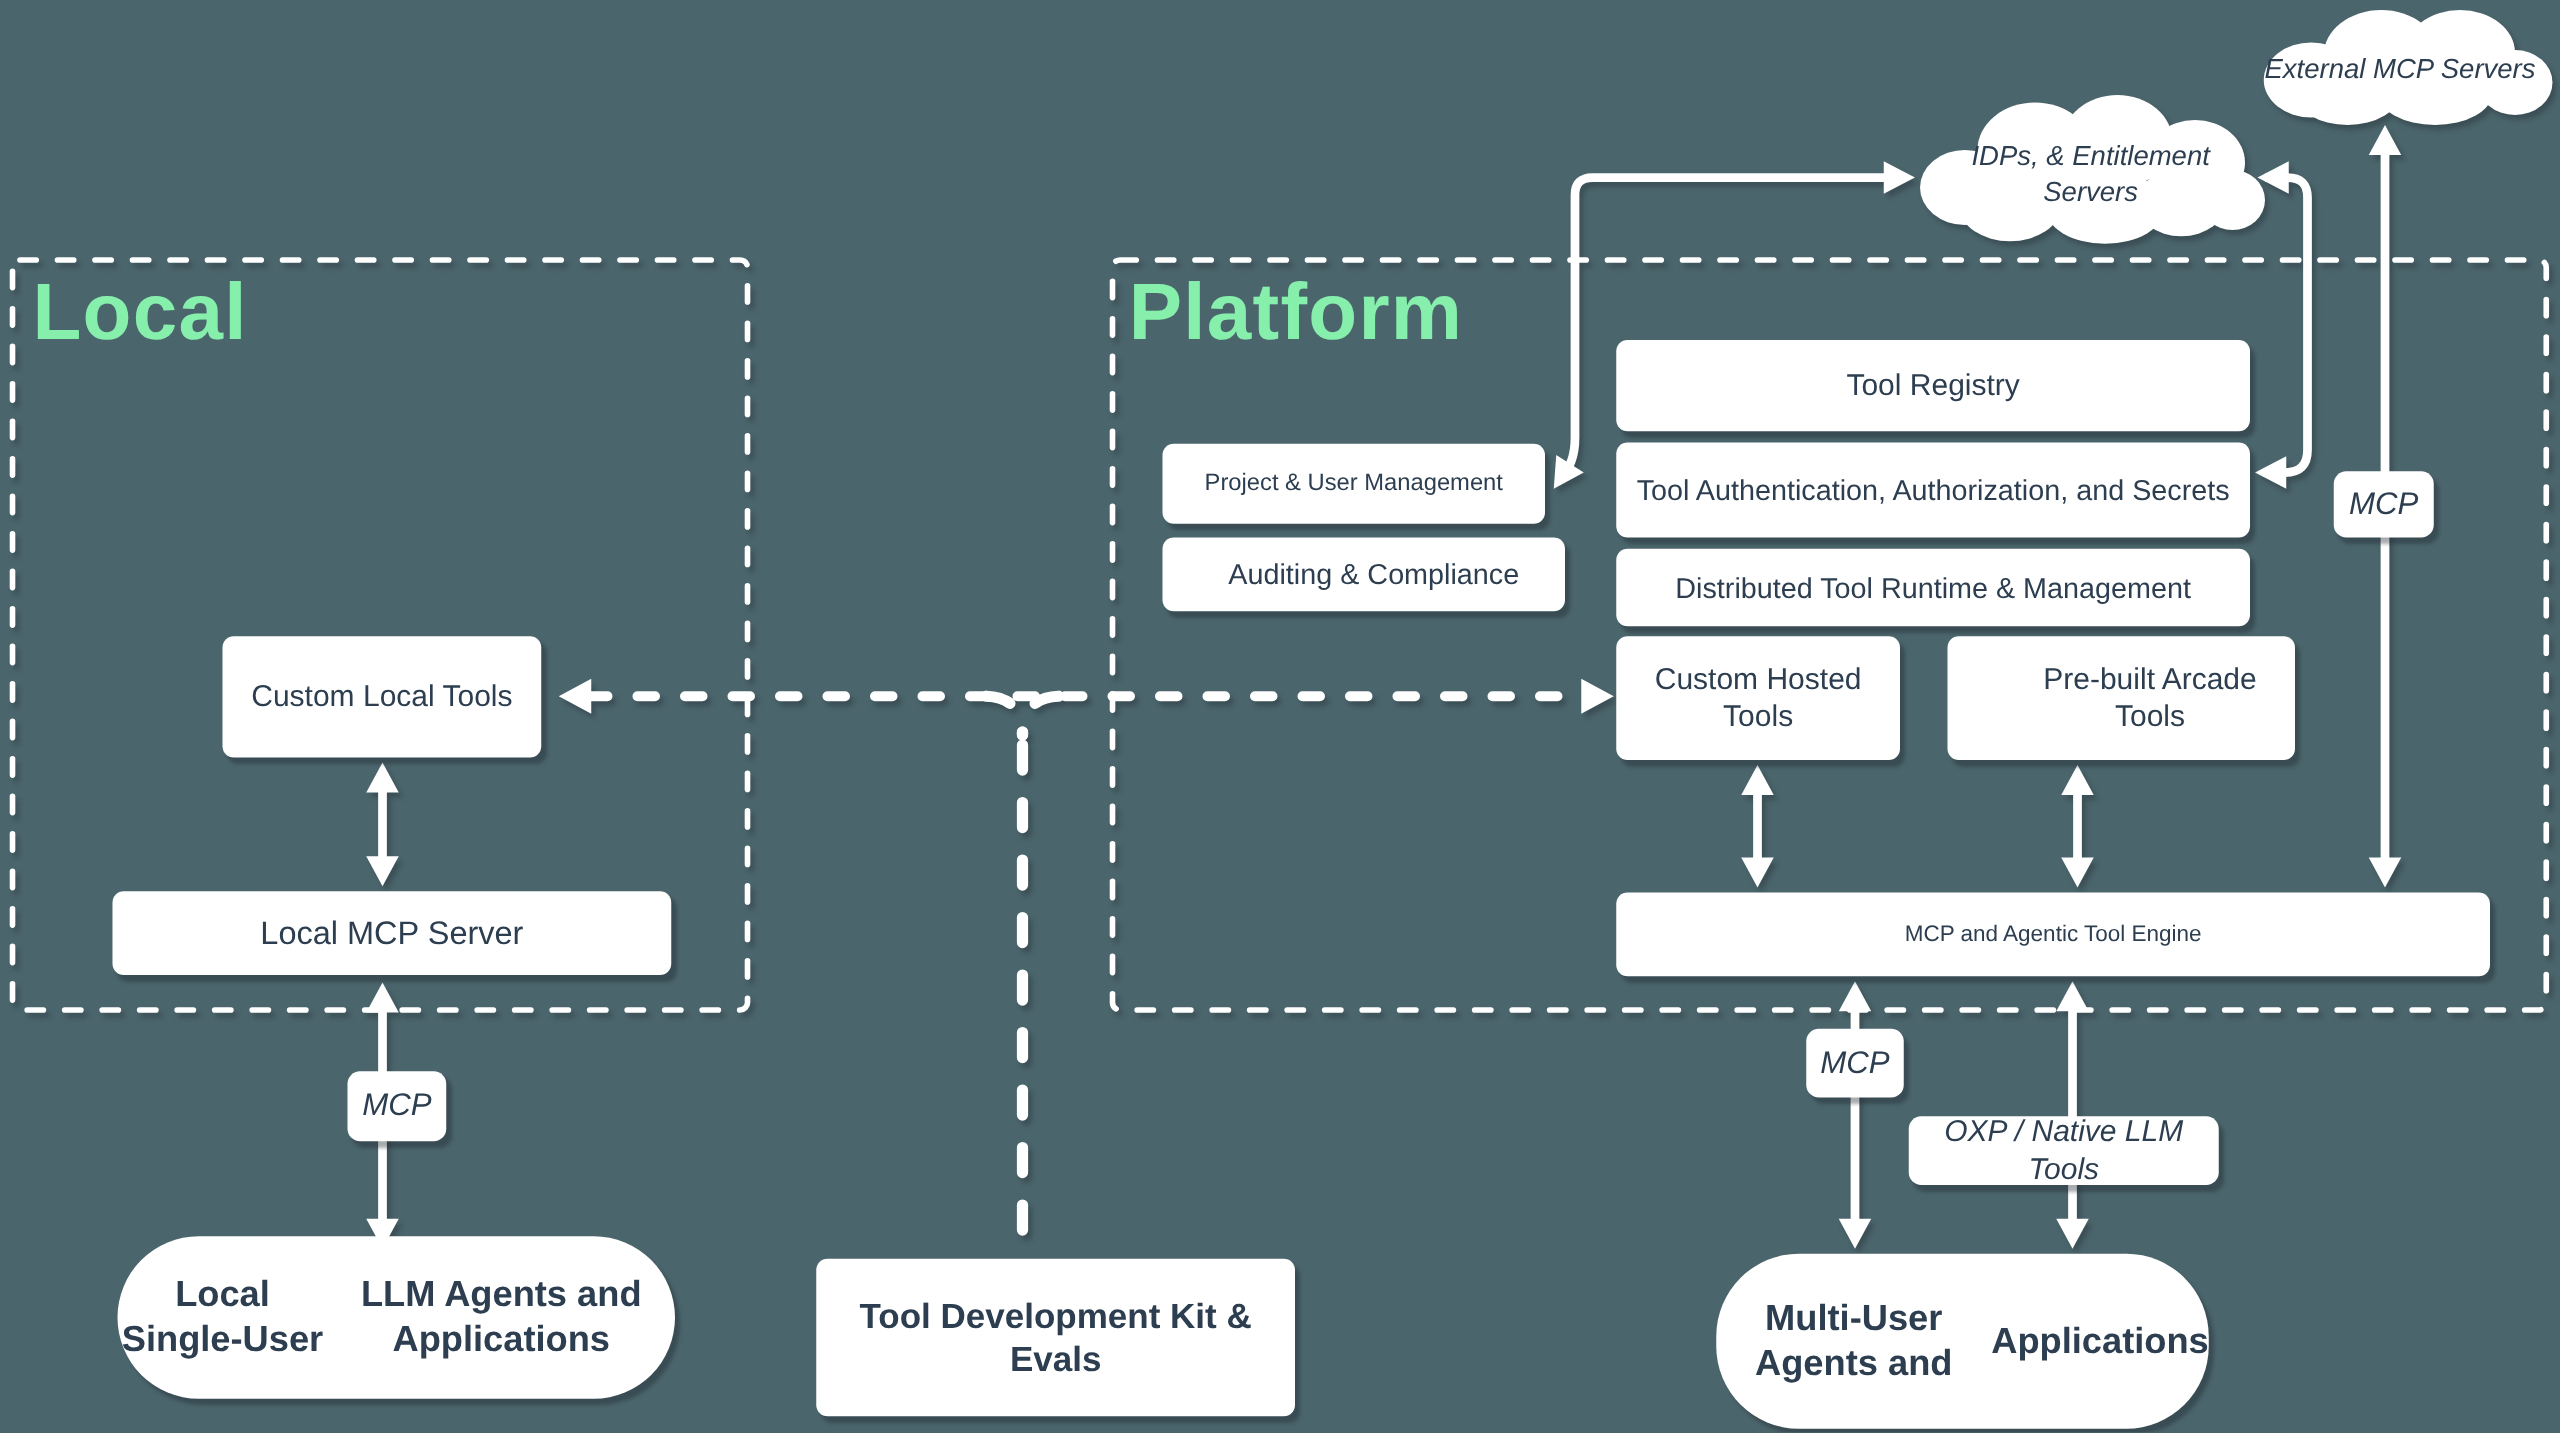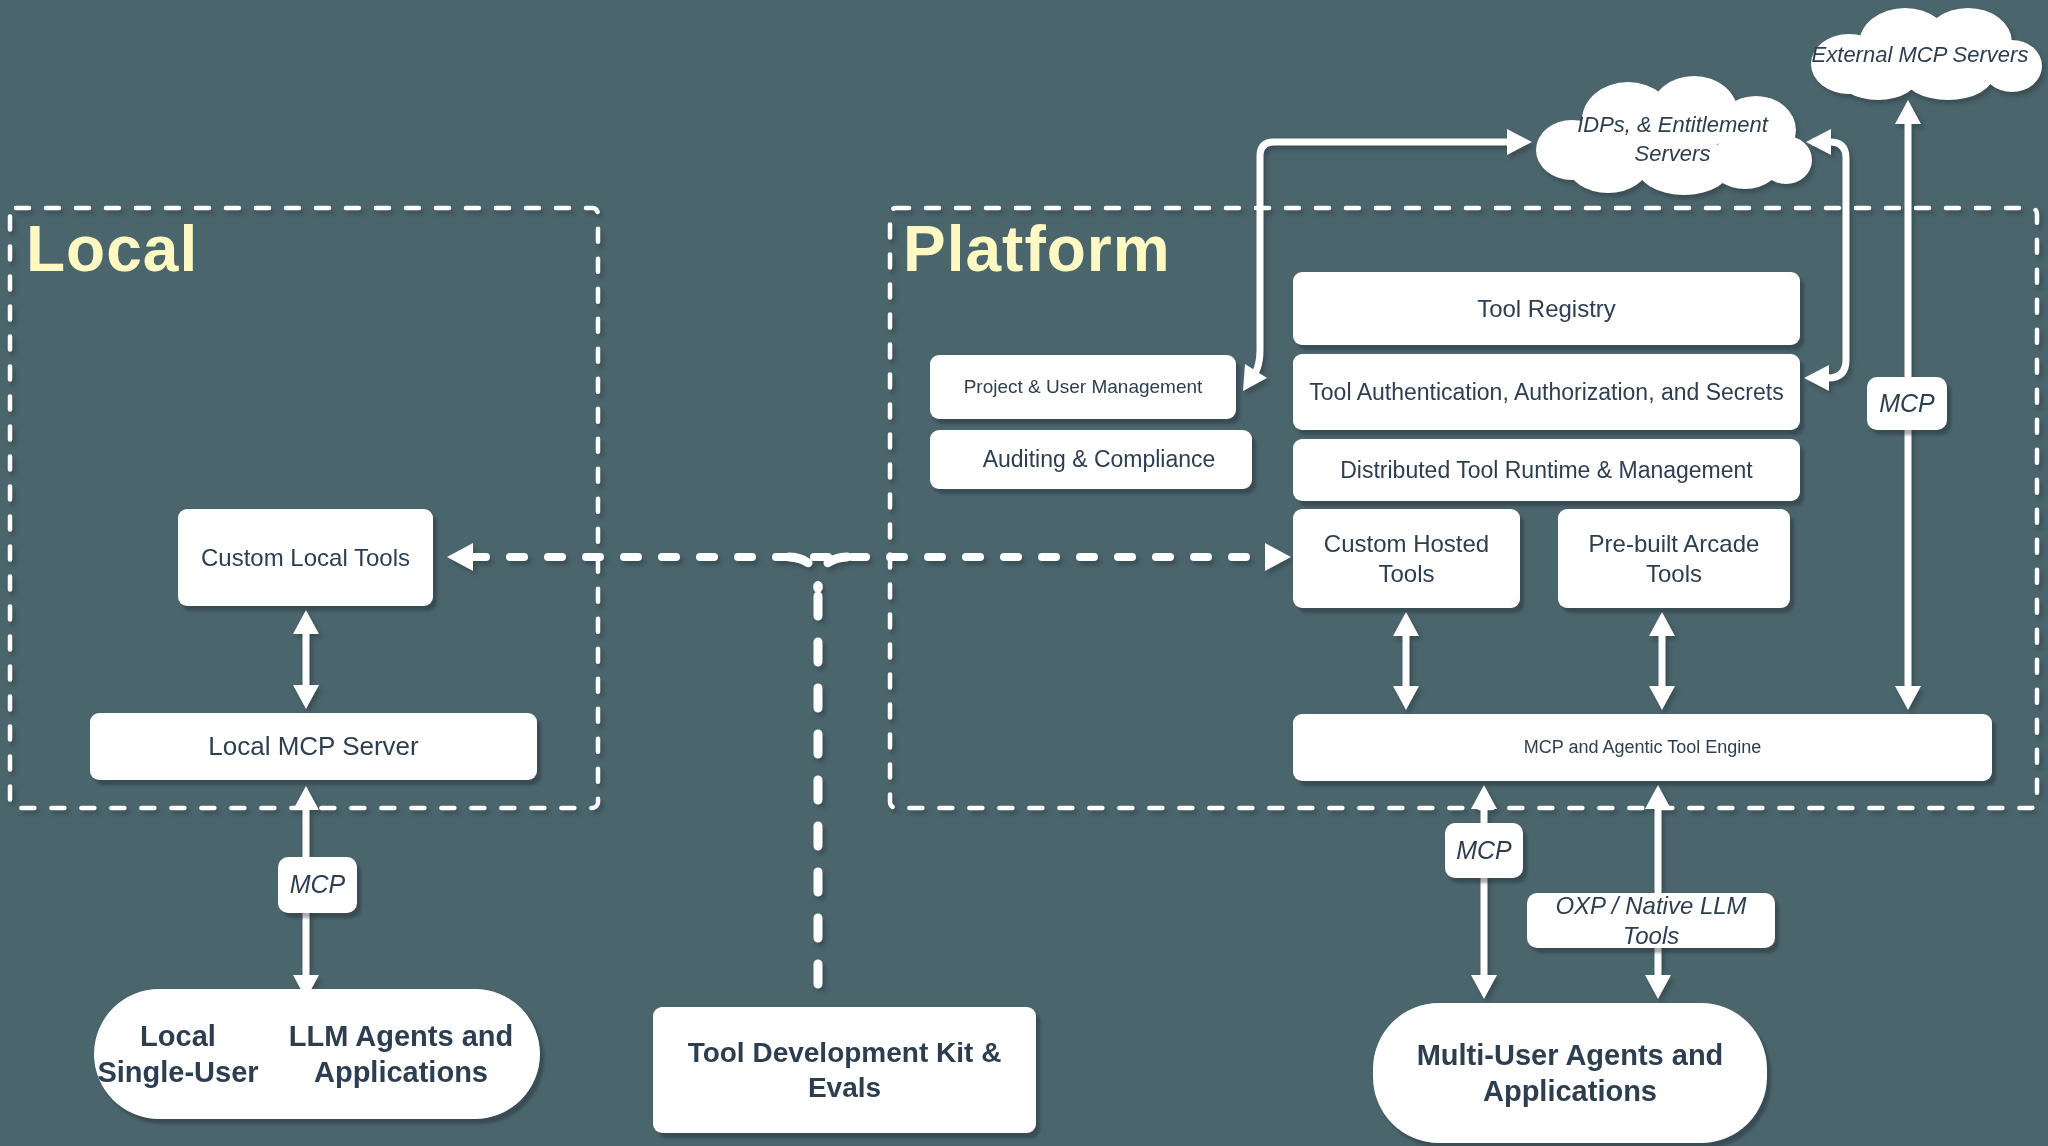--- a/index.html
+++ b/index.html
@@ -1,20 +1,20 @@
 <!DOCTYPE html>
 <html><head>
 <meta charset="utf-8">
 <style>
   html,body{margin:0;padding:0;background:#4B656C;}
   #canvas{position:relative;width:2048px;height:1146px;background:#4B656C;overflow:hidden;
           font-family:"Liberation Sans", sans-serif;}
   svg.layer{position:absolute;left:0;top:0;width:2048px;height:1146px;
             filter:drop-shadow(3px 4px 2px rgba(28,38,44,0.35));}
-  .title{position:absolute;color:#fef9c3;font-weight:bold;font-size:64px;letter-spacing:1px;}
+  .title{position:absolute;color:#86efac;font-weight:bold;font-size:64px;letter-spacing:1px;}
   .node{position:absolute;background:#FFFFFF;color:#2C3E50;display:flex;align-items:center;
         justify-content:center;text-align:center;border-radius:9px;
         box-shadow:4px 5px 3px rgba(28,38,44,0.38);line-height:1.25;}
   .pill{border-radius:66px;font-weight:bold;}
   .plabel{font-style:italic;border-radius:10px;}
   .cloudtext{position:absolute;background:transparent;color:#2C3E50;font-style:italic;
              text-align:center;display:flex;flex-direction:column;align-items:center;
              justify-content:center;line-height:1.3;}
   .b{font-weight:bold;}
 </style>
@@ -128,29 +128,29 @@
 
   <div class="node" style="left:178px;top:509px;width:255px;height:97px;font-size:24px;">Custom Local Tools</div>
   <div class="node" style="left:90px;top:713px;width:447px;height:67px;font-size:26px;">Local MCP Server</div>
 
   <div class="node" style="left:1293px;top:272px;width:507px;height:73px;font-size:24px;">Tool Registry</div>
   <div class="node" style="left:1293px;top:354px;width:507px;height:76px;font-size:23px;">Tool Authentication, Authorization, and Secrets</div>
   <div class="node" style="left:1293px;top:439px;width:507px;height:62px;font-size:23px;">Distributed Tool Runtime &amp; Management</div>
   <div class="node" style="left:930px;top:355px;width:306px;height:64px;font-size:19px;">Project &amp; User Management</div>
   <div class="node" style="left:930px;top:430px;width:306px;height:59px;font-size:23px;padding-left:16px;">Auditing &amp; Compliance</div>
   <div class="node" style="left:1293px;top:509px;width:227px;height:99px;font-size:24px;">Custom Hosted Tools</div>
-  <div class="node" style="left:1558px;top:509px;width:232px;height:99px;font-size:24px;">Pre-built Arcade Tools</div>
+  <div class="node" style="left:1558px;top:509px;width:232px;height:99px;font-size:24px;padding-left:46px;">Pre-built Arcade Tools</div>
   <div class="node" style="left:1293px;top:714px;width:699px;height:67px;font-size:18px;">MCP and Agentic Tool Engine</div>
 
   <div class="node b" style="left:622px;top:1007px;width:383px;height:126px;font-size:28px;margin-left:31px;">Tool Development Kit &amp; Evals</div>
   <div class="node pill" style="left:94px;top:989px;width:446px;height:130px;font-size:29px;flex-direction:row;">
     <span>Local Single-User</span>
     <span>LLM Agents and Applications</span>
   </div>
-  <div class="node pill" style="left:1373px;top:1003px;width:394px;height:140px;font-size:29px;flex-direction:column;">
+  <div class="node pill" style="left:1373px;top:1003px;width:394px;height:140px;font-size:29px;flex-direction:row;">
     <span>Multi-User Agents and</span>
     <span>Applications</span>
   </div>
 
   <div class="node plabel" style="left:278px;top:857px;width:79px;height:56px;font-size:25px;">MCP</div>
   <div class="node plabel" style="left:1867px;top:377px;width:80px;height:53px;font-size:25px;">MCP</div>
   <div class="node plabel" style="left:1445px;top:823px;width:78px;height:55px;font-size:25px;">MCP</div>
   <div class="node plabel" style="left:1527px;top:893px;width:248px;height:55px;font-size:24px;">OXP / Native LLM Tools</div>
 
 </div>

